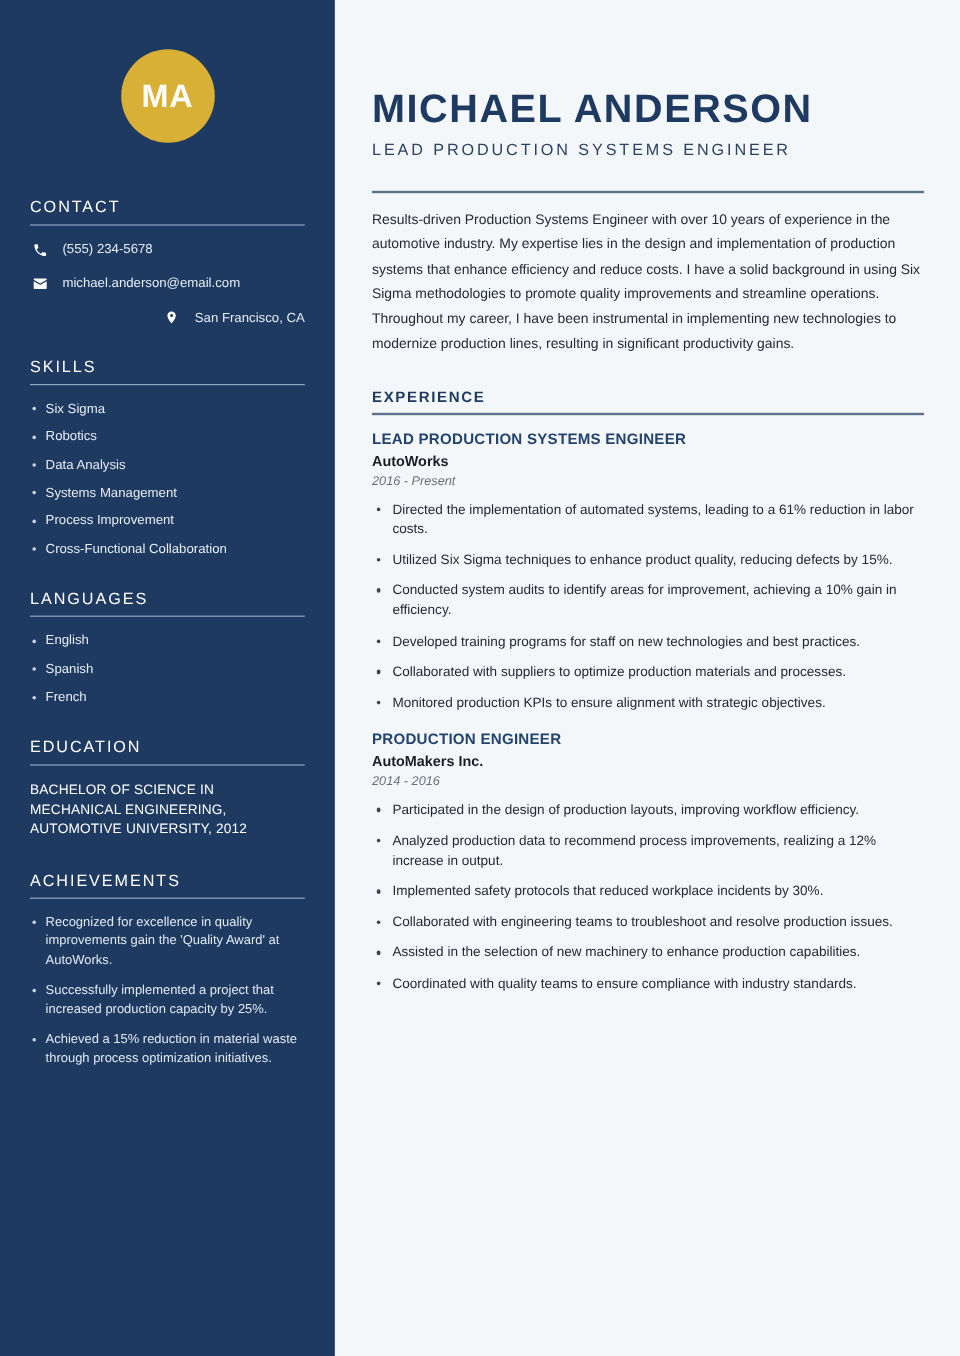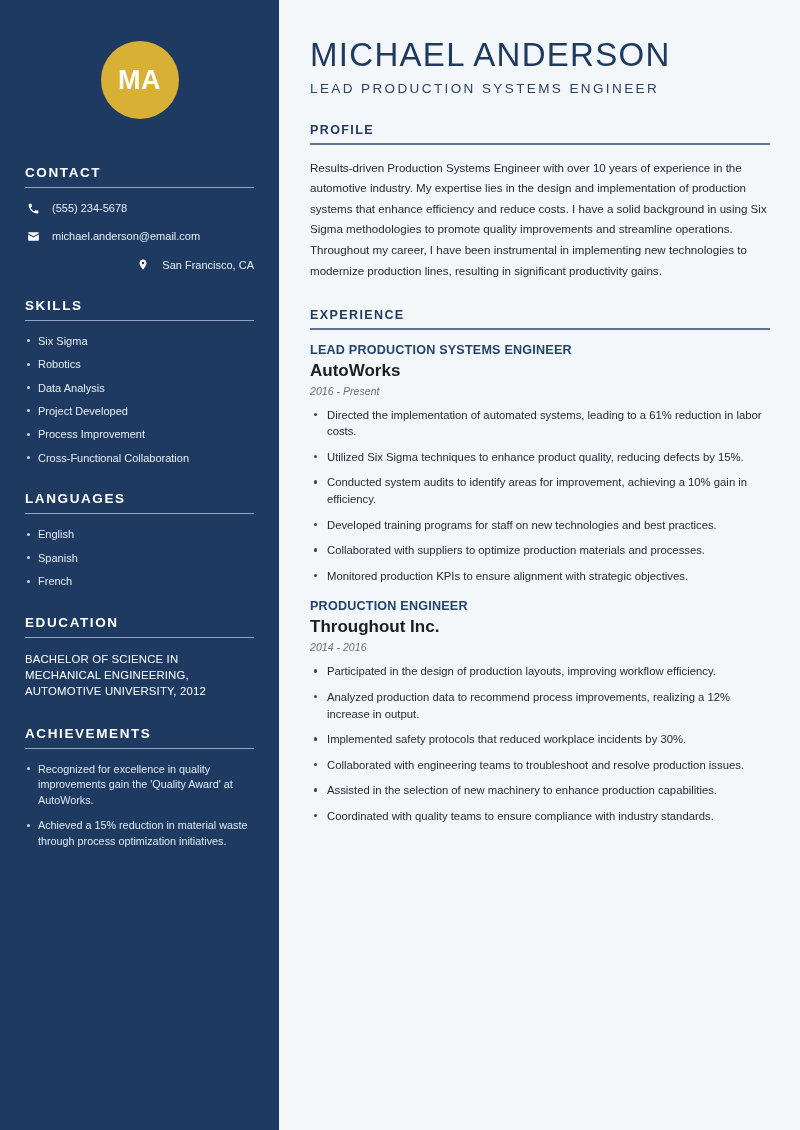--- a/index.html
+++ b/index.html
@@ -41,21 +41,21 @@
     font-weight:bold;
     letter-spacing:0.5px;
   }
   .side-body { padding:0 25px; }
 
   .side-section { margin-top:26px; }
   .side-section.first { margin-top:46px; }
 
   .side-heading {
     font-size:13.5px;
-    font-weight:bold;
+    font-weight:normal;
     letter-spacing:1.6px;
     color:#ffffff;
     text-transform:uppercase;
     margin-bottom:7px;
   }
   .side-rule {
     height:1px;
     background:#91a6c4;
     margin-bottom:13px;
   }
@@ -128,24 +128,25 @@
 
   
   .main {
     flex:1;
     background:#f4f7f9;
     padding:37px 30px 0 31px;
     min-width:0;
   }
   .name {
     font-size:33px;
-    font-weight:normal;
+    font-weight:bold;
     color:#1e3a60;
     letter-spacing:1.3px;
     line-height:1.1;
+    margin-top:36px;
   }
   .job-title {
     font-size:13.5px;
     color:#2c4262;
     letter-spacing:2.4px;
     margin-top:8px;
     font-weight:normal;
   }
 
   .main-section { margin-top:27px; }
@@ -172,21 +173,21 @@
   .exp-entry { margin-bottom:4px; }
   .exp-entry + .exp-entry { margin-top:15px; }
   .exp-role {
     font-size:12.6px;
     font-weight:bold;
     color:#22436e;
     letter-spacing:0.2px;
     margin-bottom:4px;
   }
   .exp-company {
-    font-size:17px;
+    font-size:12px;
     font-weight:bold;
     color:#1a1d22;
     margin-bottom:4px;
   }
   .exp-dates {
     font-size:10.6px;
     font-style:italic;
     color:#6b7078;
     margin-bottom:10px;
   }
@@ -259,21 +260,21 @@
         </ul>
       </section>
 
       <section class="side-section">
         <div class="side-heading">SKILLS</div>
         <div class="side-rule"></div>
         <ul class="bullet-list">
           <li>Six Sigma</li>
           <li>Robotics</li>
           <li>Data Analysis</li>
-          <li>Project Developed</li>
+          <li>Systems Management</li>
           <li>Process Improvement</li>
           <li>Cross-Functional Collaboration</li>
         </ul>
       </section>
 
       <section class="side-section">
         <div class="side-heading">LANGUAGES</div>
         <div class="side-rule"></div>
         <ul class="bullet-list">
           <li>English</li>
@@ -286,34 +287,34 @@
         <div class="side-heading">EDUCATION</div>
         <div class="side-rule"></div>
         <div class="edu-text">BACHELOR OF SCIENCE IN MECHANICAL ENGINEERING, AUTOMOTIVE UNIVERSITY, 2012</div>
       </section>
 
       <section class="side-section">
         <div class="side-heading">ACHIEVEMENTS</div>
         <div class="side-rule"></div>
         <ul class="ach-list">
           <li>Recognized for excellence in quality improvements gain the 'Quality Award' at AutoWorks.</li>
+          <li>Successfully implemented a project that increased production capacity by 25%.</li>
           <li>Achieved a 15% reduction in material waste through process optimization initiatives.</li>
         </ul>
       </section>
 
     </div>
   </aside>
 
   <main class="main">
 
     <h1 class="name">MICHAEL ANDERSON</h1>
     <div class="job-title">LEAD PRODUCTION SYSTEMS ENGINEER</div>
 
     <section class="main-section">
-      <div class="main-heading">PROFILE</div>
       <div class="main-rule"></div>
       <p class="profile-text">Results-driven Production Systems Engineer with over 10 years of experience in the automotive industry. My expertise lies in the design and implementation of production systems that enhance efficiency and reduce costs. I have a solid background in using Six Sigma methodologies to promote quality improvements and streamline operations. Throughout my career, I have been instrumental in implementing new technologies to modernize production lines, resulting in significant productivity gains.</p>
     </section>
 
     <section class="main-section">
       <div class="main-heading">EXPERIENCE</div>
       <div class="main-rule"></div>
 
       <div class="exp-entry">
         <div class="exp-role">LEAD PRODUCTION SYSTEMS ENGINEER</div>
@@ -324,21 +325,21 @@
           <li>Utilized Six Sigma techniques to enhance product quality, reducing defects by 15%.</li>
           <li>Conducted system audits to identify areas for improvement, achieving a 10% gain in efficiency.</li>
           <li>Developed training programs for staff on new technologies and best practices.</li>
           <li>Collaborated with suppliers to optimize production materials and processes.</li>
           <li>Monitored production KPIs to ensure alignment with strategic objectives.</li>
         </ul>
       </div>
 
       <div class="exp-entry">
         <div class="exp-role">PRODUCTION ENGINEER</div>
-        <div class="exp-company">Throughout Inc.</div>
+        <div class="exp-company">AutoMakers Inc.</div>
         <div class="exp-dates">2014 - 2016</div>
         <ul class="exp-bullets">
           <li>Participated in the design of production layouts, improving workflow efficiency.</li>
           <li>Analyzed production data to recommend process improvements, realizing a 12% increase in output.</li>
           <li>Implemented safety protocols that reduced workplace incidents by 30%.</li>
           <li>Collaborated with engineering teams to troubleshoot and resolve production issues.</li>
           <li>Assisted in the selection of new machinery to enhance production capabilities.</li>
           <li>Coordinated with quality teams to ensure compliance with industry standards.</li>
         </ul>
       </div>

